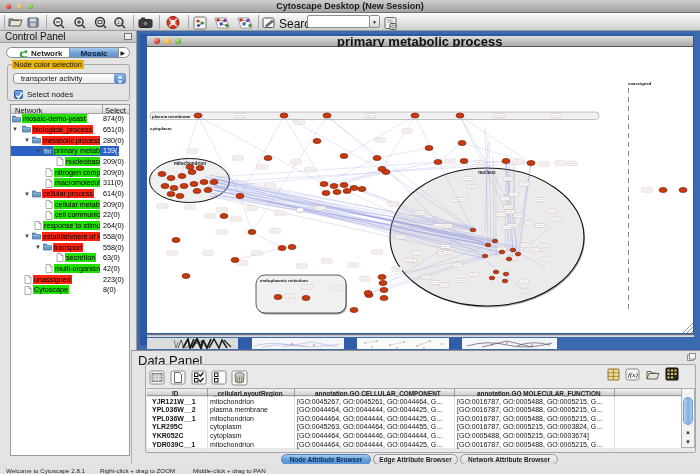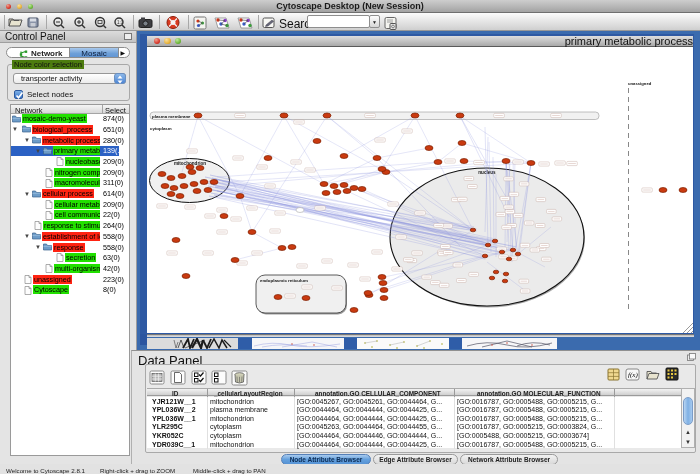--- a/index.html
+++ b/index.html
@@ -8,39 +8,39 @@
 .titlebar{left:0;top:0;width:700px;height:13px;background:linear-gradient(#cdcdcd,#b4b4b4 60%,#a2a2a2);border-bottom:1px solid #6f6f6f}
 .titlebar .tl{position:absolute;top:4px;width:5px;height:5px;border-radius:50%}
 .title-text{width:100%;text-align:center;font-size:9px;font-weight:bold;color:#1a1a1a;line-height:13px}
 .toolbar{left:0;top:13px;width:700px;height:18px;background:linear-gradient(#fbfbfb,#e3e3e3 55%,#cfcfcf);border-bottom:1px solid #989898}
 .searchlbl{left:279px;top:17px;font-size:12px;color:#111}
 .searchfield{left:307px;top:15px;width:63px;height:13px;background:#fff;border:1px solid #8e8e8e;border-radius:2px}
 .searchdrop{left:369px;top:15px;width:11px;height:13px;background:linear-gradient(#fdfdfd,#d6d6d6);border:1px solid #8e8e8e;border-radius:2px;font-size:5px;text-align:center;line-height:13px;color:#222}
 .cpanel{left:0;top:31px;width:137px;height:433px;background:#e4e4e4;border-right:1px solid #9d9d9d}
 .cpanel-hdr{left:0;top:0;width:136px;height:12px;background:linear-gradient(#dcdcdc,#c3c3c3);border-bottom:1px solid #9f9f9f;font-size:10px;color:#111;line-height:12px;padding-left:5px}
 .tabbar{left:6px;top:16px;width:124px;height:11px;background:#fff;border:1px solid #8c8c8c;border-radius:5.5px;overflow:hidden}
-.tab-mosaic{position:absolute;left:62px;top:0;width:50px;height:11px;background:linear-gradient(#a8c8ec,#6d9fd8 50%,#5d91d2);border-left:1px solid #8c8c8c;border-right:1px solid #8c8c8c;text-align:center;font-size:8px;font-weight:normal;color:#0d1e3c;line-height:11px}
+.tab-mosaic{position:absolute;left:62px;top:0;width:50px;height:11px;background:linear-gradient(#a8c8ec,#6d9fd8 50%,#5d91d2);border-left:1px solid #8c8c8c;border-right:1px solid #8c8c8c;text-align:center;font-size:8px;font-weight:bold;color:#0d1e3c;line-height:11px}
 .tab-net{position:absolute;left:14px;top:0;font-size:8px;font-weight:bold;color:#222;line-height:11px}
 .tab-arr{position:absolute;right:4px;top:0;font-size:6px;color:#111;line-height:11px}
 .groupbox{left:7px;top:33px;width:123px;height:37px;border:1px solid #a8a8a8;border-radius:3px}
-.grouplbl{left:12px;top:29px;font-size:7.5px;color:#111;background:#4d7c0f;padding:0 2px}
+.grouplbl{left:12px;top:29px;font-size:7.5px;color:#111;background:#eab308;padding:0 2px}
 .combo{left:13px;top:42px;width:113px;height:11px;background:linear-gradient(#fff,#ececec);border:1px solid #979797;border-radius:3px;font-size:7.5px;color:#111;line-height:10px;padding-left:7px}
 .combo-btn{left:114px;top:42px;width:12px;height:11px;background:linear-gradient(#8cb8ea,#4e86d4);border:1px solid #6a8fc0;border-radius:3px;text-align:center}
 .checkbox{left:14px;top:59px;width:9px;height:9px;background:linear-gradient(#7eb0e6,#3873c8);border:1px solid #2d5a9e;border-radius:2px}
 .chklbl{left:27px;top:59px;font-size:8px;color:#111}
 .treebox{left:10px;top:73px;width:120px;height:352px;background:#fff;border:1px solid #9a9a9a}
 .treehdr{position:absolute;left:0;top:0;width:118px;height:9px;background:linear-gradient(#f5f5f5,#d8d8d8);border-bottom:1px solid #a5a5a5;font-size:7.5px;color:#111}
 .trow{position:absolute;left:0;width:108px;height:10.7px;font-size:7.2px;white-space:nowrap}
 .trow .lbl{position:absolute;top:0.6px;height:9px;line-height:9.5px;color:#000;padding:0 1px;overflow:hidden}
 .trow .cnt{position:absolute;left:92px;top:0.6px;height:9px;line-height:9.5px;color:#000}
 .desktop{left:137px;top:31px;width:563px;height:320px;background:#3b6bae}
 .iwin{left:3px;top:3px;width:554px;height:300px;background:#2e59a3}
 .iwin-tb{position:absolute;left:6.5px;top:1.5px;width:546.5px;height:11px;background:linear-gradient(#dedede,#b9b9b9 70%,#a9a9a9);border-bottom:1px solid #5a5a5a}
 .iwin-tb .tl{position:absolute;top:2px;width:6.5px;height:6.5px;border-radius:50%}
-.iwin-title{width:100%;text-align:right;font-size:11px;font-weight:normal;color:#111;line-height:11px}
+.iwin-title{width:100%;text-align:center;font-size:13px;font-weight:bold;color:#111;line-height:11px}
 .iwin-canvas{position:absolute;left:6.5px;top:12.5px;width:546.5px;height:286px;background:#fff;overflow:hidden}
 .bstrip{left:137px;top:334px;width:563px;height:17px;background:#3b6bae}
 .dpanel{left:131px;top:350px;width:569px;height:114px;background:#e4e4e4;border-top:1px solid #909090;border-left:1px solid #b0b0b0}
 .dpanel-title{position:absolute;left:6px;top:2px;font-size:13px;color:#111}
 .dcontent{position:absolute;left:13px;top:13px;width:551px;height:89px;background:#e9e9e9;border:1px solid #a9a9a9;border-radius:2px}
 .dhdr{position:absolute;left:1px;top:23px;width:534px;height:7.5px;background:linear-gradient(#f2f2f2,#cfcfcf);border-top:1px solid #aaa;border-bottom:1px solid #9a9a9a;font-size:6.4px;font-weight:bold;color:#222}
 .dhdr span{position:absolute;top:0.5px}
 .drow{position:absolute;left:1px;width:534px;height:8.65px;background:#fff;font-size:7px;font-weight:bold;color:#111;white-space:nowrap}
 .drow span{position:absolute;top:1px}
 .dtabs{position:absolute;left:0;top:103px;width:569px;height:14px}
@@ -283,21 +283,21 @@
         </svg>
         <span class="lbl" style="left:31px;background:#ff2312;max-width:58px">establishment of lo</span>
         <span class="cnt" style="color:#000">558(0)</span>
       </div>
       <div class="trow" style="top:136.99999999999997px;background:transparent">
         <span style="position:absolute;left:24px;top:0px;font-size:6px;color:#444;line-height:10px">▼</span>
         <svg class="abs" style="left:32px;top:1.2px" width="9" height="8" viewBox="0 0 9 8">
           <path d="M0.5 2 L0.5 7 L8.5 7 L8.5 2.5 L4.5 2.5 L3.5 1 L0.5 1 Z" fill="#6d9cc8" stroke="#3a618c" stroke-width="0.7"></path>
           <path d="M0.5 3.4 L8.5 3.2" stroke="#9cc0e0" stroke-width="0.8" fill="none"></path>
         </svg>
-        <span class="lbl" style="left:42px;background:#ff2312;max-width:47px">response</span>
+        <span class="lbl" style="left:42px;background:#ff2312;max-width:47px">transport</span>
         <span class="cnt" style="color:#000">558(0)</span>
       </div>
       <div class="trow" style="top:147.7px;background:transparent">
         <svg class="abs" style="left:45px;top:0.8px" width="8" height="9" viewBox="0 0 8 9">
           <path d="M1 0.5 L5 0.5 L7 2.5 L7 8.5 L1 8.5 Z" fill="#fdfdfd" stroke="#8a8a8a" stroke-width="0.7"></path>
           <path d="M5 0.5 L5 2.5 L7 2.5" fill="none" stroke="#8a8a8a" stroke-width="0.7"></path>
         </svg>
         <span class="lbl" style="left:54px;background:#22e000;max-width:35px">secretion</span>
         <span class="cnt" style="color:#000">63(0)</span>
       </div>

